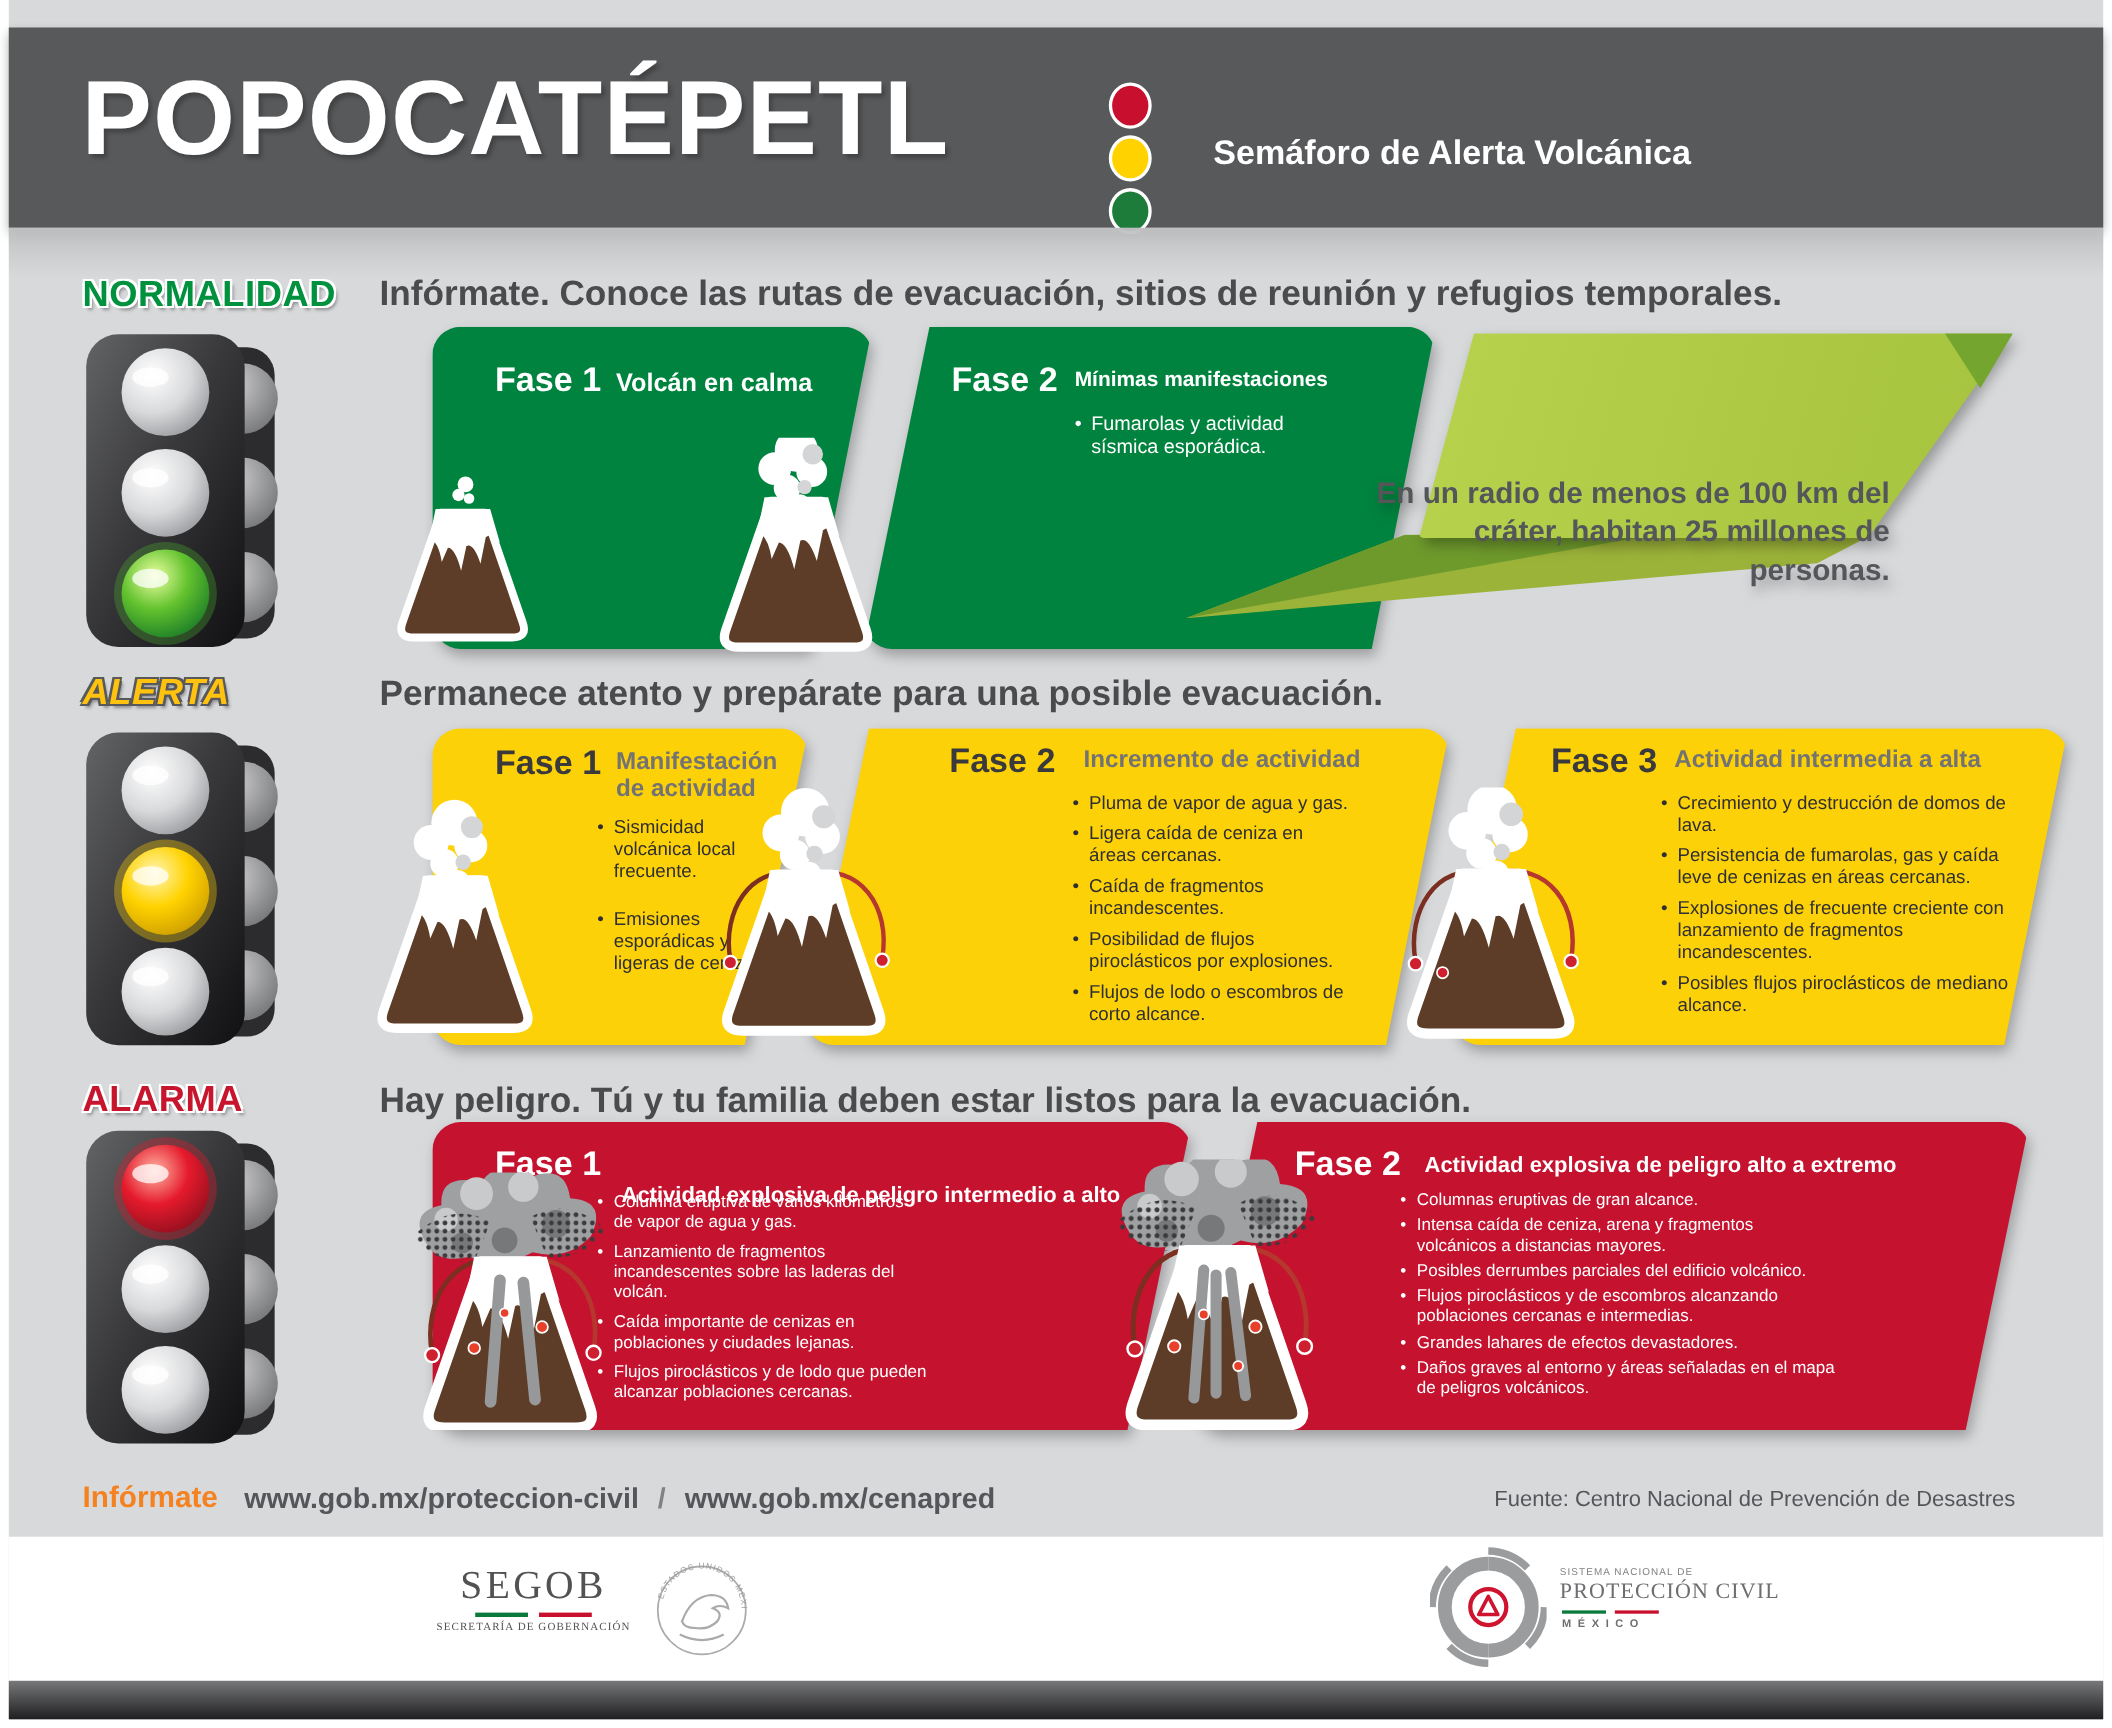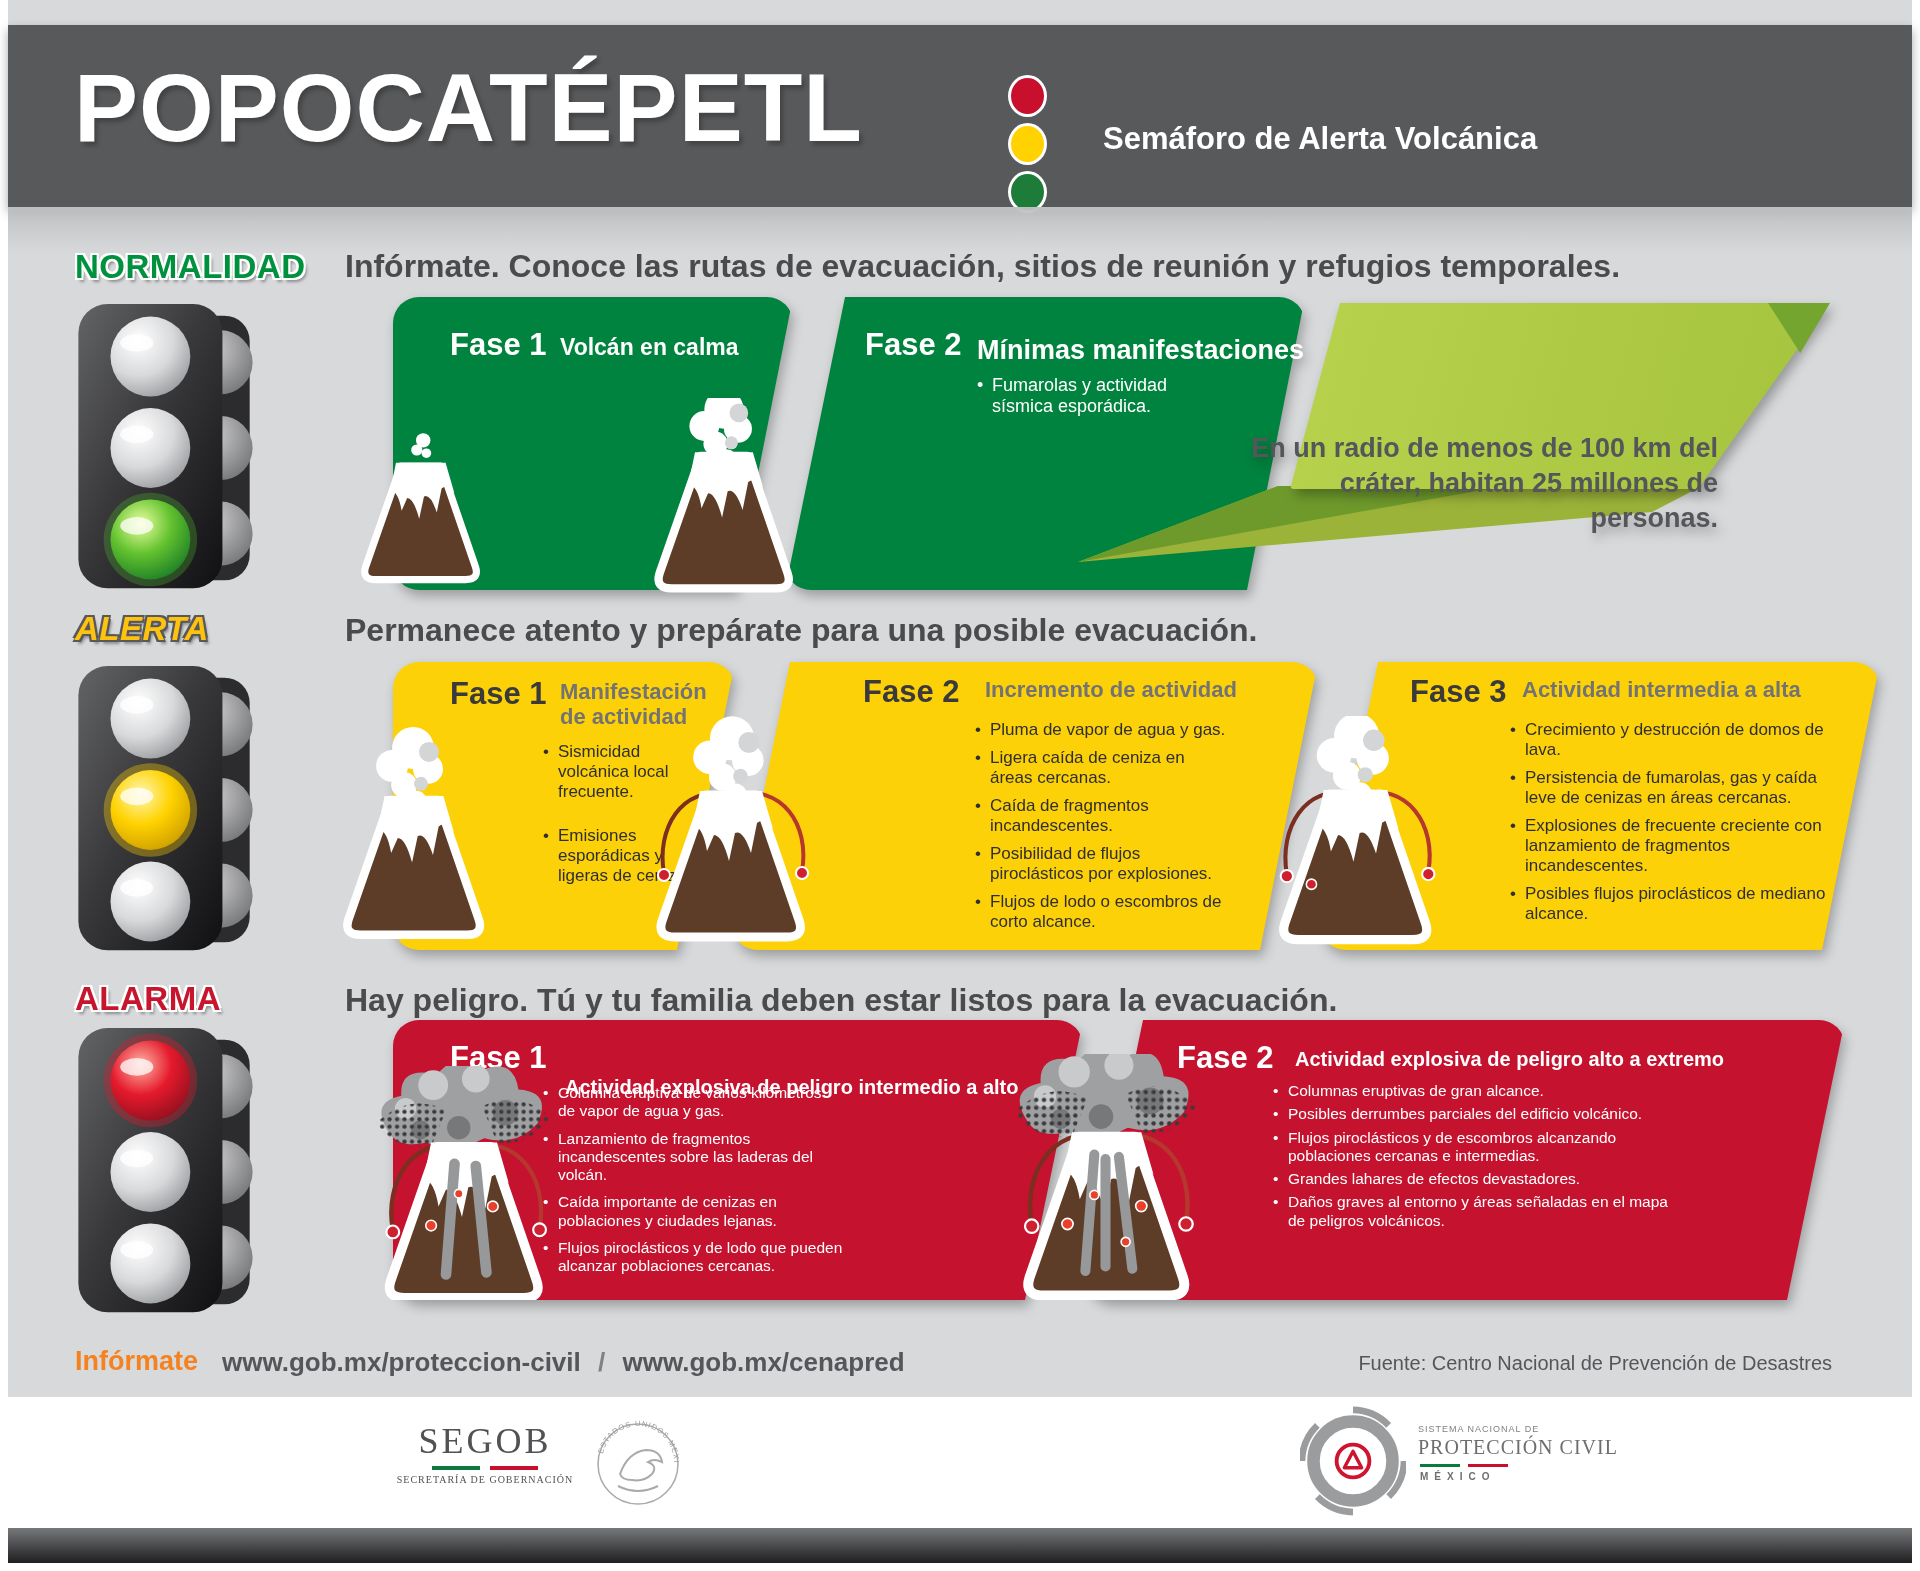--- a/index.html
+++ b/index.html
@@ -38,21 +38,21 @@
   .bullets li{position:relative;padding-left:15px;margin-bottom:8px;}
   .bullets li::before{content:"•";position:absolute;left:0;top:0;}
   
   .pg .panel-bg{background:#00833e;}
   .pg .fase,.pg .ptitle,.pg .bullets{color:#ffffff;}
   #pg1{left:393px;top:297px;width:400px;height:293px;}
   #pg1 .panel-bg{clip-path:polygon(0 0,100% 0,calc(100% - 58px) 100%,0 100%);}
   #pg2{left:785px;top:297px;width:520px;height:293px;}
   #pg2 .panel-bg{clip-path:polygon(60px 0,100% 0,calc(100% - 58px) 100%,0 100%);}
   #pg1 .fase{left:57px;top:30px;} #pg1 .ptitle{left:167px;top:38px;font-size:23px;}
-  #pg2 .fase{left:80px;top:30px;} #pg2 .ptitle{left:192px;top:38px;font-size:27px;}
+  #pg2 .fase{left:80px;top:30px;} #pg2 .ptitle{left:192px;top:38px;font-size:19px;}
   #pg2 .bullets{left:192px;top:78px;width:235px;font-size:18px;}
   
   #ribbon-tail1{position:absolute;left:1075px;top:486px;width:627px;height:78px;background:#9cb339;
      clip-path:polygon(203px 0,100% 0,577px 26px,3px 76px);}
   #ribbon-tail2{position:absolute;left:1075px;top:486px;width:627px;height:78px;background:#6e9a2c;
      clip-path:polygon(203px 0,430px 0,3px 76px);}
   #ribbon{position:absolute;left:1290px;top:303px;width:540px;height:186px;
      filter:drop-shadow(4px 6px 6px rgba(0,0,0,.3));}
   #ribbon .panel-bg{border-radius:4px;background:linear-gradient(105deg,#b8d24d,#a5c33e);
      clip-path:polygon(50px 0,100% 0,calc(100% - 132px) 100%,0 100%);}
@@ -323,20 +323,21 @@
         <li>Caída importante de cenizas en poblaciones y ciudades lejanas.</li>
         <li>Flujos piroclásticos y de lodo que pueden alcanzar poblaciones cercanas.</li>
       </ul>
   </div>
   <div class="panel pr" id="pr2">
     <div class="panel-bg"></div>
     <div class="fase">Fase 2</div>
     <div class="ptitle">Actividad explosiva de peligro alto a extremo</div>
     <ul class="bullets">
         <li>Columnas eruptivas de gran alcance.</li>
+        <li>Intensa caída de ceniza, arena y fragmentos volcánicos a distancias mayores.</li>
         <li>Posibles derrumbes parciales del edificio volcánico.</li>
         <li>Flujos piroclásticos y de escombros alcanzando poblaciones cercanas e intermedias.</li>
         <li>Grandes lahares de efectos devastadores.</li>
         <li>Daños graves al entorno y áreas señaladas en el mapa de peligros volcánicos.</li>
       </ul>
   </div>
 
   <svg class="art" style="left:340px;top:418px" width="160" height="168" viewBox="0 0 200 210">
     <g fill="#ffffff">
         <circle cx="104" cy="28" r="9"></circle>

